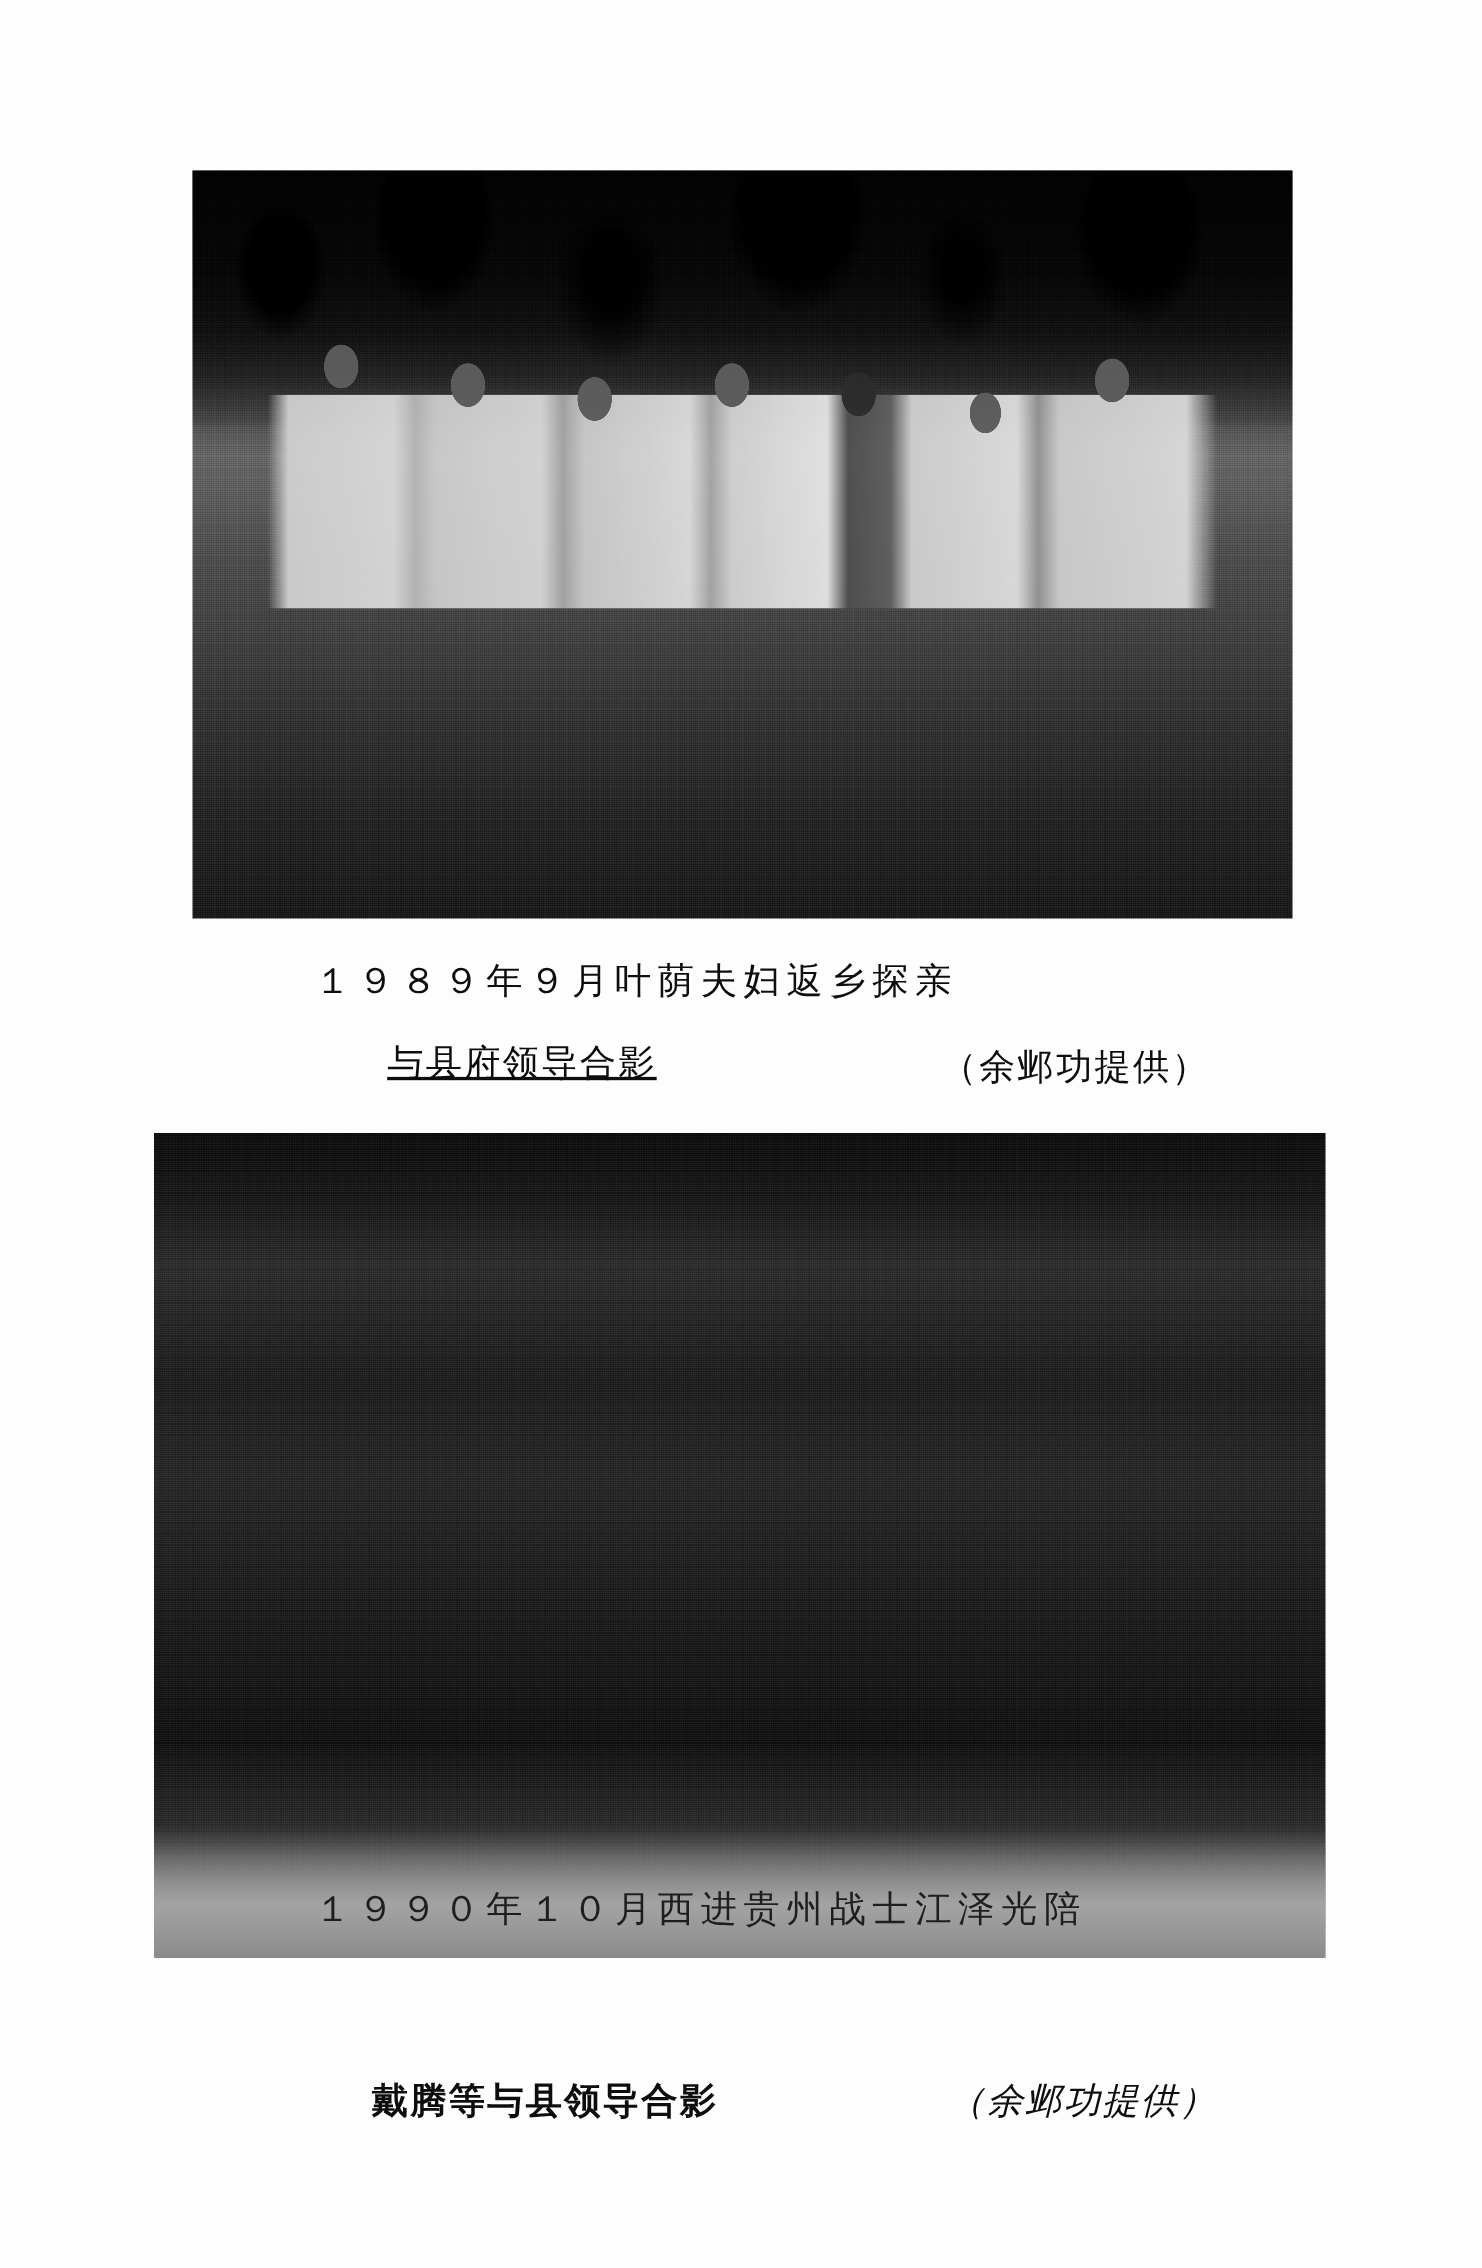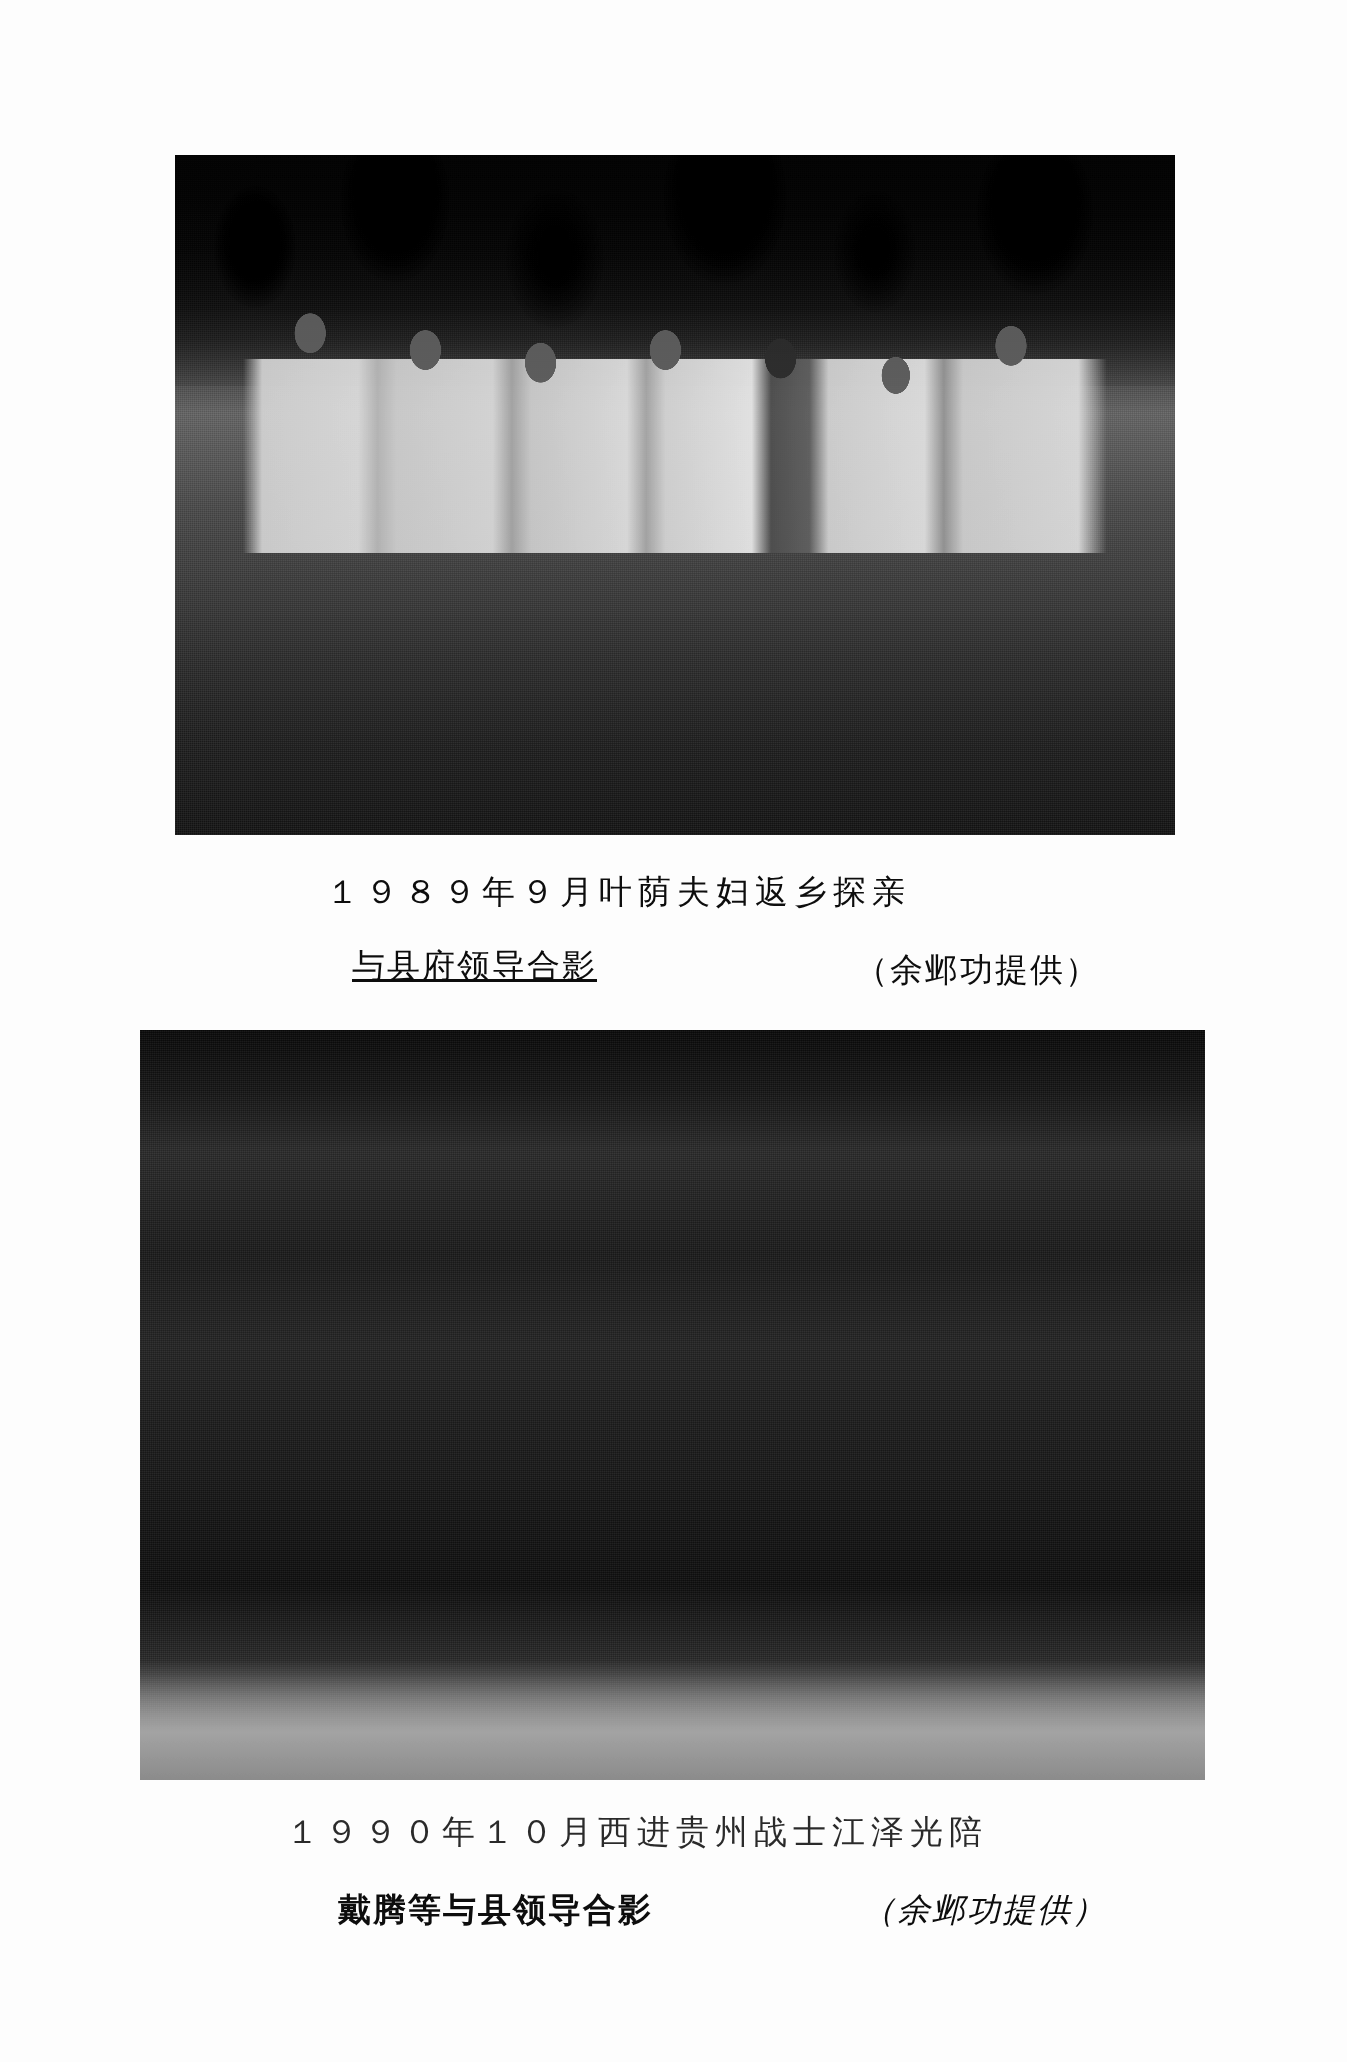--- a/index.html
+++ b/index.html
@@ -181,35 +181,34 @@
     font-family: "DejaVu Serif", "Liberation Serif", serif;
     color: #0d0d0d;
     font-size: 33px;
     letter-spacing: 2px;
     white-space: nowrap;
   }
 
   #caption-top-line1 {
     left: 286px;
     top: 870px;
-    margin-left: 40px;
   }
   #caption-top-line2 {
     left: 352px;
     top: 944px;
     text-decoration: underline;
   }
   #caption-top-credit {
     left: 855px;
     top: 948px;
   }
 
   #caption-bottom-line1 {
     left: 286px;
-    top: 1810px;
+    top: 1713px;
     opacity: .88;
   }
   #caption-bottom-line2 {
     left: 338px;
     top: 1888px;
     font-weight: bold;
   }
   #caption-bottom-credit {
     left: 862px;
     top: 1888px;

